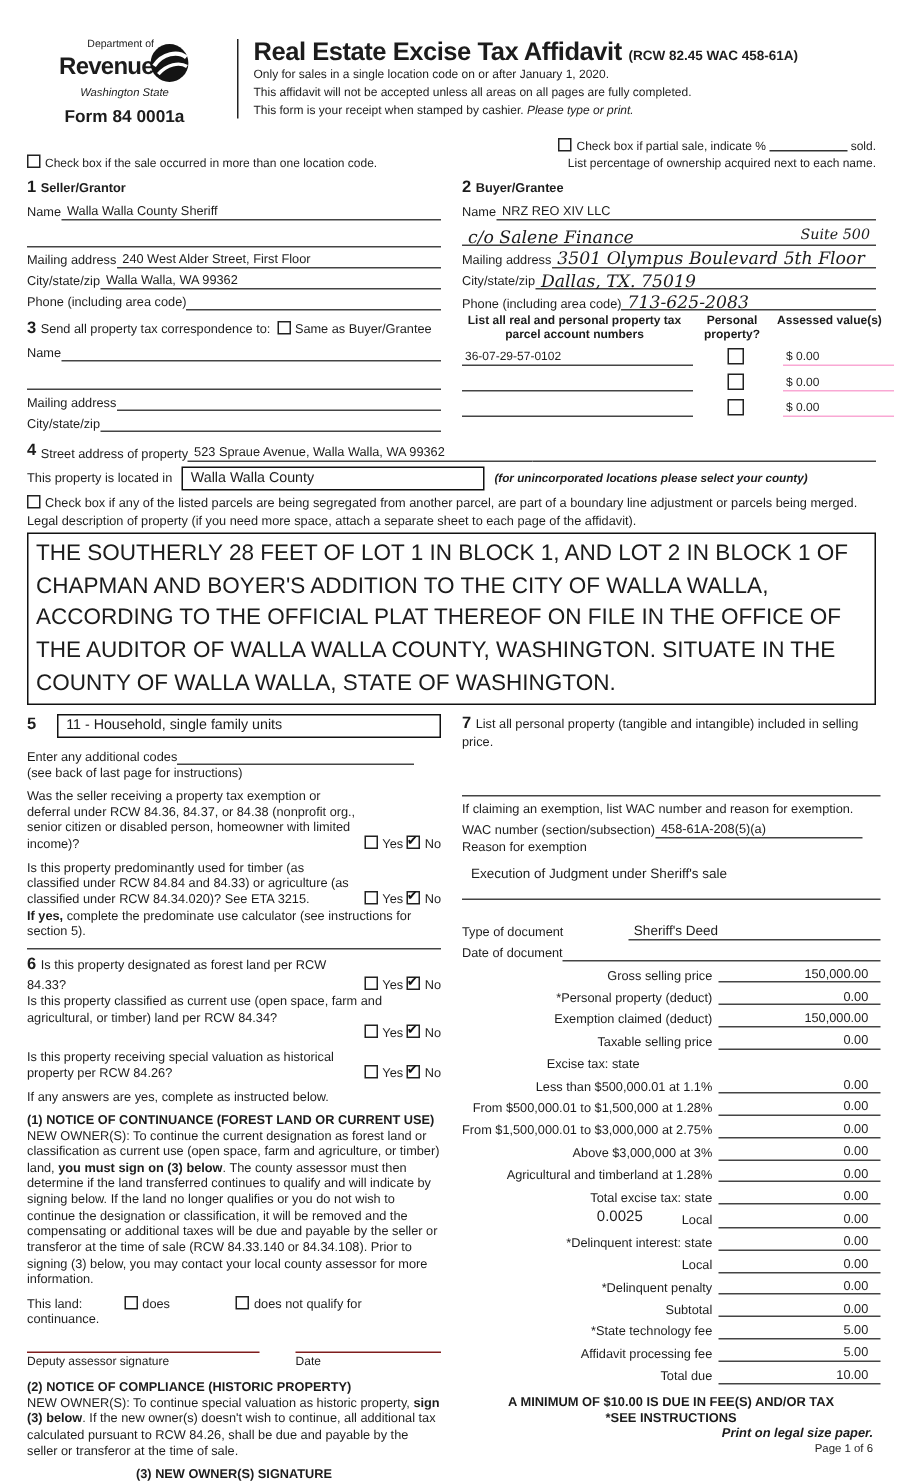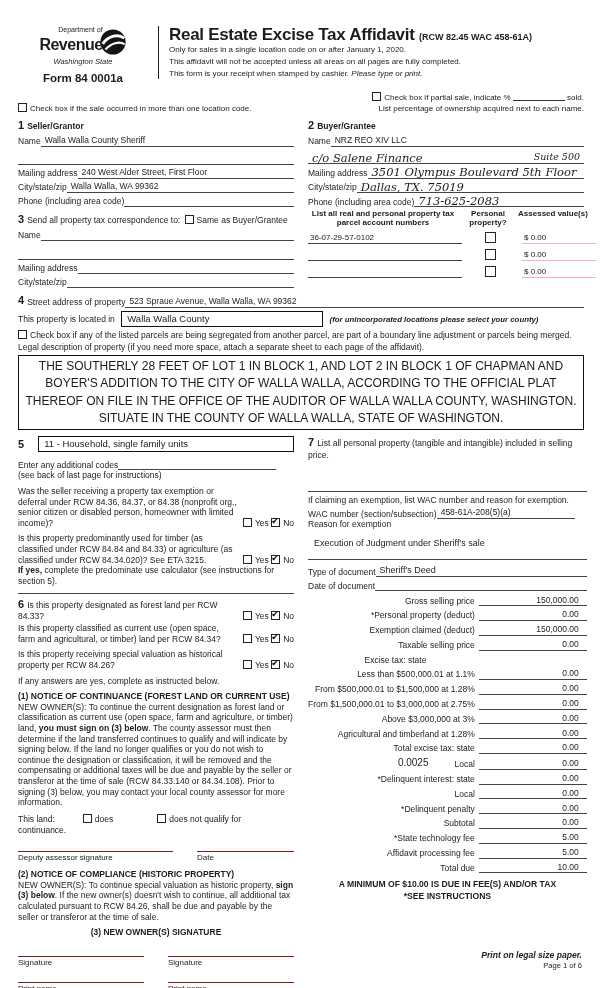--- a/index.html
+++ b/index.html
@@ -38,21 +38,21 @@
   .cr{flex:1;}
   .hand{font-family:"DejaVu Serif",serif;font-style:italic;font-size:11.5px;line-height:.9;white-space:nowrap;}
   
   .ptable{font-size:8px;}
   .phead{display:flex;font-weight:bold;text-align:center;line-height:1.15;}
   .prow{display:flex;align-items:center;margin-top:4px;}
   .pnum{width:150px;border-bottom:1px solid #444;padding:0 2px;min-height:10px;}
   .pcb{width:60px;text-align:center;}
   .pval{width:70px;border-bottom:1px solid #f9a8d4;padding:0 2px;}
   
-  .legalbox{border:1.5px solid #111;padding:2px 5px;margin-top:2px;font-size:12px;line-height:1.45;text-align:center;}
+  .legalbox{border:1.5px solid #111;padding:2px 5px;margin-top:2px;font-size:15px;line-height:1.45;}
   .selbox{border:1.2px solid #111;padding:1px 5px;display:inline-block;font-size:9.5px;}
   
   .q{display:flex;align-items:flex-end;margin-top:5px;}
   .q .txt{flex:1;}
   .yesno{white-space:nowrap;margin-left:5px;flex:none;}
   
   .trow{display:flex;justify-content:flex-end;align-items:flex-end;margin-top:3.2px;}
   .tlabel{text-align:right;white-space:nowrap;}
   .tline{width:100px;border-bottom:1px solid #444;text-align:right;margin-left:4px;padding-right:8px;flex:none;min-height:10px;}
   .thead-row{justify-content:center;margin-top:4px;font-weight:normal;}
@@ -249,21 +249,21 @@
       <div class="q">
         <span class="txt">Is this property predominantly used for timber (as classified under RCW 84.84 and 84.33) or agriculture (as classified under RCW 84.34.020)? See ETA 3215.</span>
         <span class="yesno"><span class="cb"></span><span>Yes</span> <span class="cb checked"></span><span>No</span></span>
       </div>
       <div><span class="bold">If yes,</span><span> complete the predominate use calculator (see instructions for section 5).</span></div>
 
       <div class="q sp-above" style="border-top:1px solid #444;padding-top:4px;">
         <span class="txt"><span class="secnum">6</span><span>Is this property designated as forest land per RCW 84.33?</span></span>
         <span class="yesno"><span class="cb"></span><span>Yes</span> <span class="cb checked"></span><span>No</span></span>
       </div>
-      <div class="q" style="margin-top:1px;">
+      <div class="q" style="margin-top:1px;flex-direction:column;">
         <span class="txt">Is this property classified as current use (open space, farm and agricultural, or timber) land per RCW 84.34?</span>
         <span class="yesno"><span class="cb"></span><span>Yes</span> <span class="cb checked"></span><span>No</span></span>
       </div>
       <div class="q">
         <span class="txt">Is this property receiving special valuation as historical property per RCW 84.26?</span>
         <span class="yesno"><span class="cb"></span><span>Yes</span> <span class="cb checked"></span><span>No</span></span>
       </div>
       <div class="sp-above">If any answers are yes, complete as instructed below.</div>
       <div class="bold" style="margin-top:4px;">(1) NOTICE OF CONTINUANCE (FOREST LAND OR CURRENT USE)</div>
       <div><span>NEW OWNER(S): To continue the current designation as forest land or classification as current use (open space, farm and agriculture, or timber) land, </span><span class="bold">you must sign on (3) below</span><span>. The county assessor must then determine if the land transferred continues to qualify and will indicate by signing below. If the land no longer qualifies or you do not wish to continue the designation or classification, it will be removed and the compensating or additional taxes will be due and payable by the seller or transferor at the time of sale (RCW 84.33.140 or 84.34.108). Prior to signing (3) below, you may contact your local county assessor for more information.</span></div>
@@ -294,21 +294,21 @@
       <div><span class="secnum">7</span><span>List all personal property (tangible and intangible) included in selling price.</span></div>
       <div style="height:30px;border-bottom:1px solid #444;"></div>
       <div style="margin-top:3px;">If claiming an exemption, list WAC number and reason for exemption.</div>
       <div class="row">
           <span class="lbl">WAC number (section/subsection)</span>
           <span class="fill" style="max-width:130px;">458-61A-208(5)(a)</span>
         </div>
       <div>Reason for exemption</div>
       <div style="margin-top:8px;padding-left:6px;font-size:9px;">Execution of Judgment under Sheriff's sale</div>
       <div style="border-bottom:1px solid #444;height:10px;"></div>
-      <div class="row" style="margin-top:6px;">
+      <div class="row" style="margin-top:16px;gap:43px;">
           <span class="lbl">Type of document</span>
           <span class="fill" style="font-size:9px;">Sheriff's Deed</span>
         </div>
       <div class="row">
           <span class="lbl">Date of document</span>
           <span class="fill"></span>
         </div>
 
       <div style="margin-top:2px;">
         <div class="trow">

